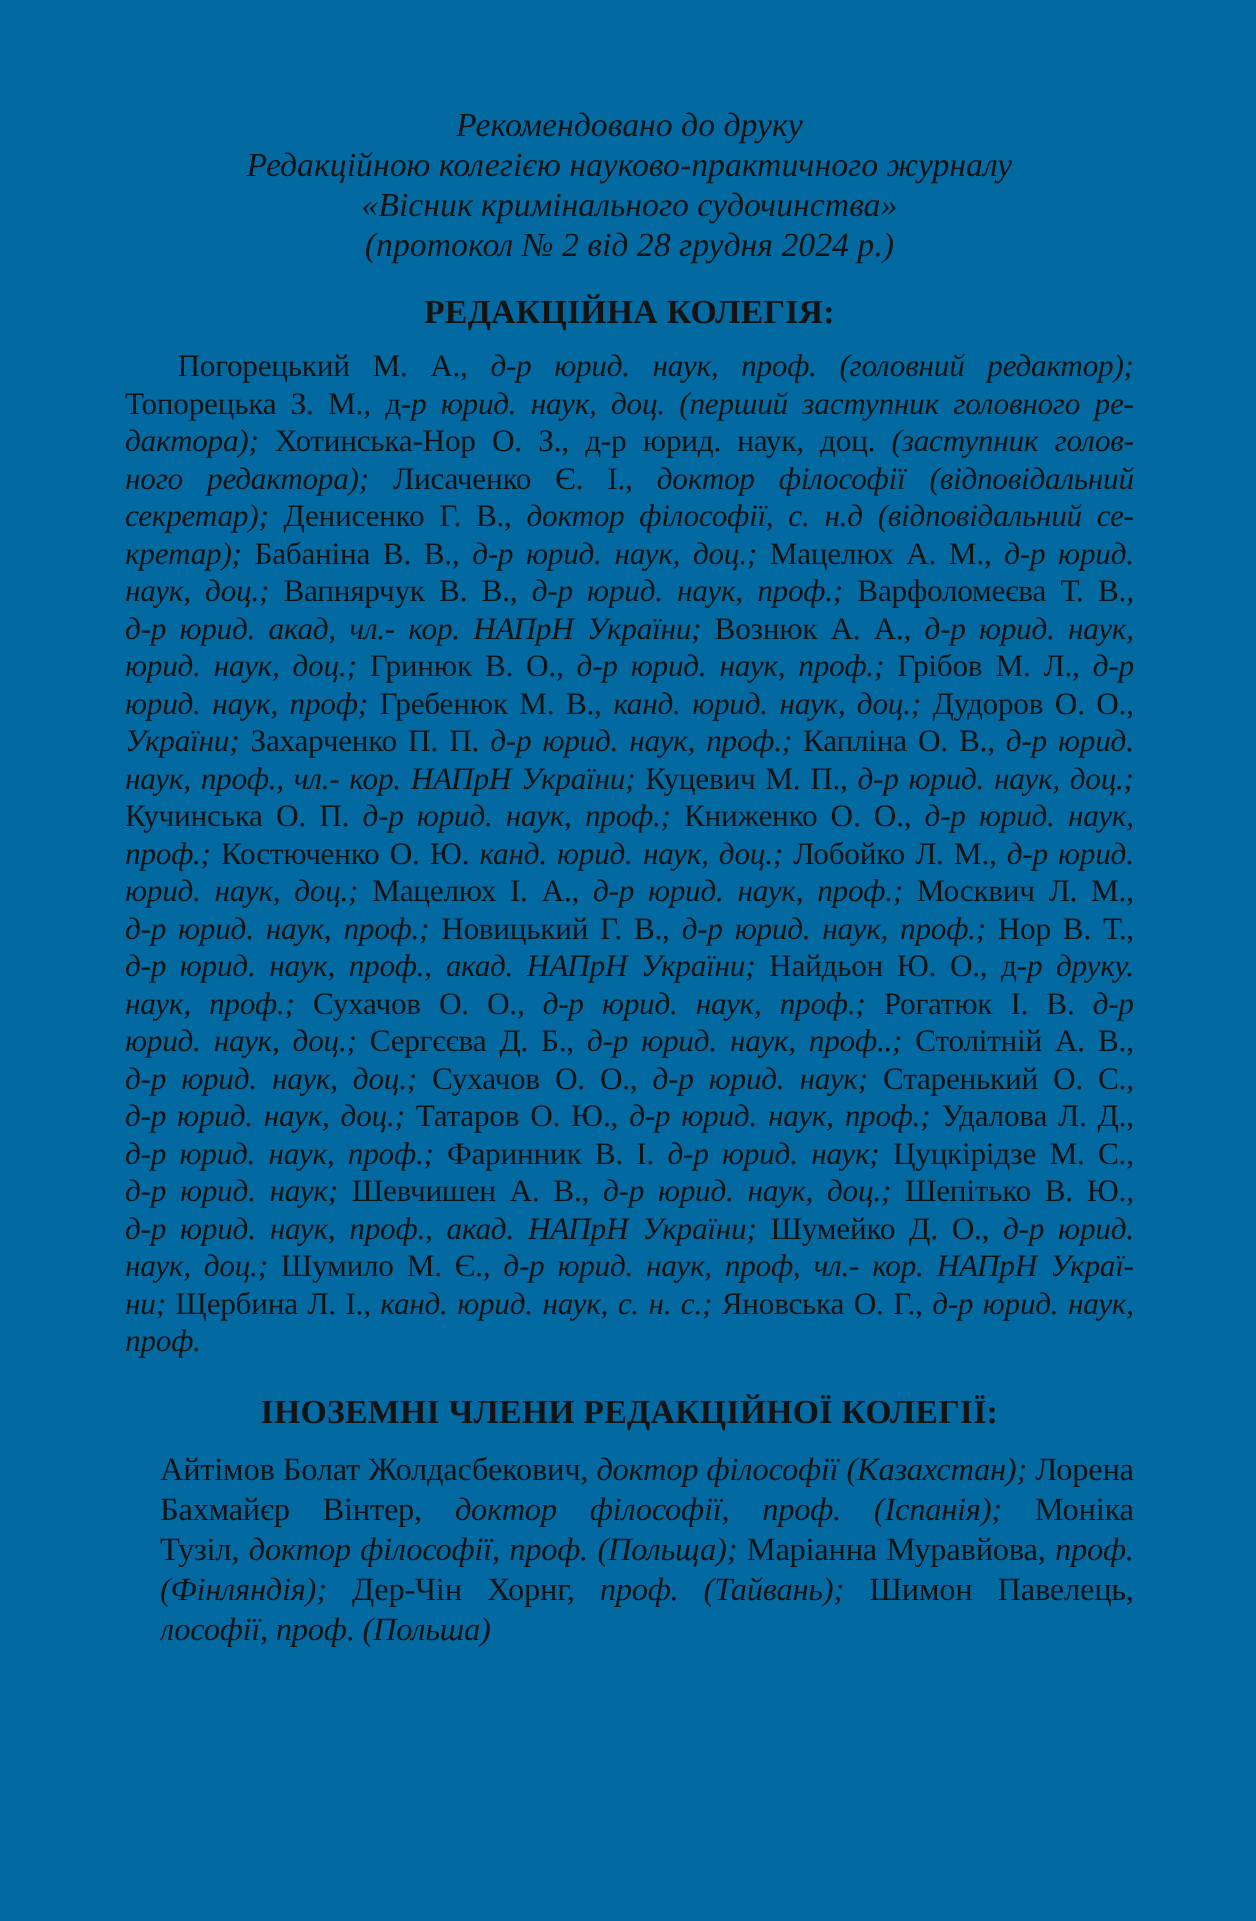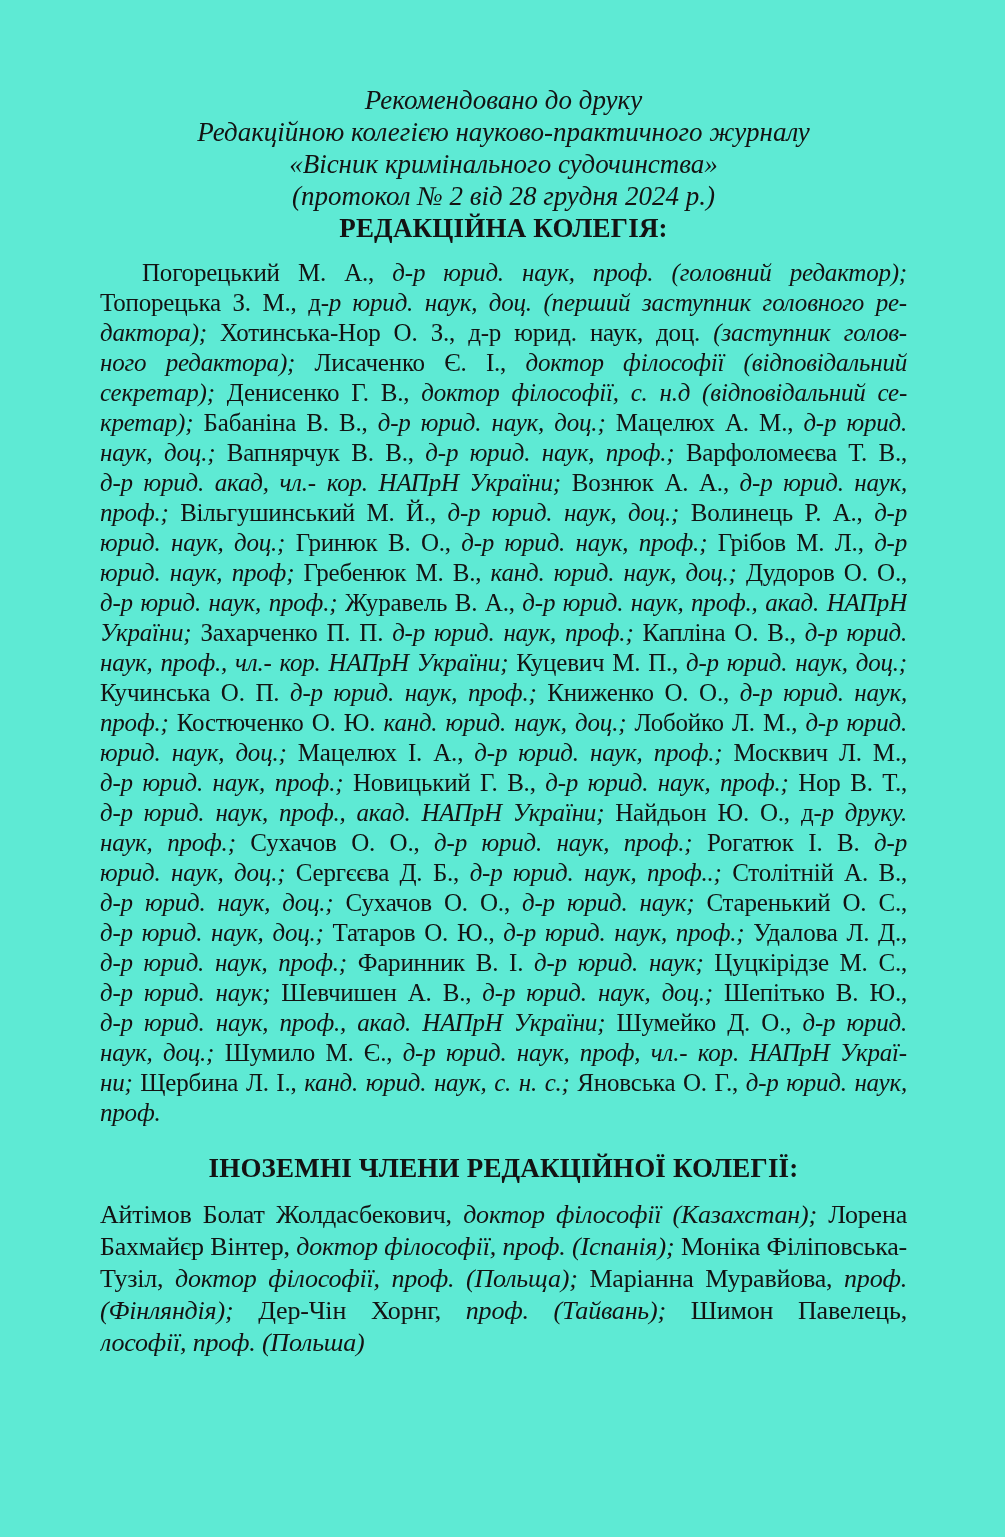--- a/index.html
+++ b/index.html
@@ -1,20 +1,20 @@
 <!DOCTYPE html>
 <html lang="uk"><head>
 <meta charset="utf-8">
 <style>
   html, body { margin: 0; padding: 0; background: #ffffff; }
   .page {
     position: relative;
     width: 1005px;
     height: 1537px;
-    background: #5eead4;
+    background: #0369a1;
     color: #131313;
     font-family: "Liberation Serif", "DejaVu Serif", serif;
     overflow: hidden;
   }
   .content {
     padding: 0 98px 0 100px;
   }
   
   .approval {
     padding-top: 84px;
@@ -25,35 +25,35 @@
   }
   .approval .aline { white-space: nowrap; }
   
   .section-heading {
     text-align: center;
     font-weight: bold;
     font-size: 27px;
     line-height: 32px;
     letter-spacing: 0.2px;
   }
-  .heading-board   { }
+  .heading-board   { margin-top: 21px; }
   .heading-foreign { margin-top: 24px; }
   
   .para { text-align: justify; }
   .para .line {
     text-align: justify;
     text-align-last: justify;
     height: 30px;
     line-height: 30px;
     overflow: hidden;
     letter-spacing: -0.2px;
   }
   .board-para   { margin-top: 14px; font-size: 25px; }
   .foreign-para { margin-top: 15px; font-size: 26px; }
-  .foreign-para .line { height: 32px; line-height: 32px; }
+  .foreign-para .line { height: 32px; line-height: 32px; margin-left: 28px; }
   .para .line.first { text-indent: 42px; }
   .para .line.last  { text-align-last: left; }
   .b { font-weight: normal; }
   .i { font-style: italic; }
   .n { font-style: normal; font-weight: normal; }
 </style>
 </head>
 <body>
 
 <div class="page">
@@ -70,24 +70,22 @@
 
     <div class="para board-para">
         <div class="line first"><span class="b">Погорецький М. А.,</span><span class="i"> д-р юрид. наук, проф. (головний редактор);</span></div>
         <div class="line"><span class="b">Топорецька З. М.,</span><span class="n"> д-</span><span class="i">р юрид. наук, доц. (перший заступник головного ре-</span></div>
         <div class="line"><span class="i">дактора); </span><span class="b">Хотинська-Нор О. З.,</span><span class="n"> д-р юрид. наук, доц. </span><span class="i">(заступник голов-</span></div>
         <div class="line"><span class="i">ного редактора); </span><span class="b">Лисаченко Є. І.,</span><span class="i"> доктор філософії (відповідальний</span></div>
         <div class="line"><span class="i">секретар); </span><span class="b">Денисенко Г. В.,</span><span class="i"> доктор філософії, с. н.д (відповідальний се-</span></div>
         <div class="line"><span class="i">кретар); </span><span class="b">Бабаніна В. В.,</span><span class="i"> д-р юрид. наук, доц.; </span><span class="b">Мацелюх А. М.,</span><span class="i"> д-р юрид.</span></div>
         <div class="line"><span class="i">наук, доц.; </span><span class="b">Вапнярчук В. В.,</span><span class="i"> д-р юрид. наук, проф.; </span><span class="b">Варфоломеєва Т. В.,</span></div>
         <div class="line"><span class="i">д-р юрид. акад, чл.- кор. НАПрН України; </span><span class="b">Вознюк А. А.,</span><span class="i"> д-р юрид. наук,</span></div>
-        <div class="line"><span class="i">проф.; </span><span class="b">Вільгушинський М. Й.,</span><span class="i"> д-р юрид. наук, доц.; </span><span class="b">Волинець Р. А.,</span><span class="i"> д-р</span></div>
         <div class="line"><span class="i">юрид. наук, доц.; </span><span class="b">Гринюк В. О.,</span><span class="i"> д-р юрид. наук, проф.; </span><span class="b">Грібов М. Л.,</span><span class="i"> д-р</span></div>
         <div class="line"><span class="i">юрид. наук, проф; </span><span class="b">Гребенюк М. В.,</span><span class="i"> канд. юрид. наук, доц.; </span><span class="b">Дудоров О. О.,</span></div>
-        <div class="line"><span class="i">д-р юрид. наук, проф.; </span><span class="b">Журавель В. А.,</span><span class="i"> д-р юрид. наук, проф., акад. НАПрН</span></div>
         <div class="line"><span class="i">України; </span><span class="b">Захарченко П. П.</span><span class="i"> д-р юрид. наук, проф.; </span><span class="b">Капліна О. В.,</span><span class="i"> д-р юрид.</span></div>
         <div class="line"><span class="i">наук, проф., чл.- кор. НАПрН України; </span><span class="b">Куцевич М. П.,</span><span class="i"> д-р юрид. наук, доц.;</span></div>
         <div class="line"><span class="b">Кучинська О. П.</span><span class="i"> д-р юрид. наук, проф.; </span><span class="b">Книженко О. О.,</span><span class="i"> д-р юрид. наук,</span></div>
         <div class="line"><span class="i">проф.; </span><span class="b">Костюченко О. Ю.</span><span class="i"> канд. юрид. наук, доц.; </span><span class="b">Лобойко Л. М.,</span><span class="i"> д-р юрид.</span></div>
         <div class="line"><span class="i">юрид. наук, доц.; </span><span class="b">Мацелюх І. А.,</span><span class="i"> д-р юрид. наук, проф.; </span><span class="b">Москвич Л. М.,</span></div>
         <div class="line"><span class="i">д-р юрид. наук, проф.; </span><span class="b">Новицький Г. В.,</span><span class="i"> д-р юрид. наук, проф.; </span><span class="b">Нор В. Т.,</span></div>
         <div class="line"><span class="i">д-р юрид. наук, проф., акад. НАПрН України; </span><span class="b">Найдьон Ю. О.,</span><span class="n"> д-</span><span class="i">р друку.</span></div>
         <div class="line"><span class="i">наук, проф.; </span><span class="b">Сухачов О. О.,</span><span class="i"> д-р юрид. наук, проф.; </span><span class="b">Рогатюк І. В.</span><span class="i"> д-р</span></div>
         <div class="line"><span class="i">юрид. наук, доц.; </span><span class="b">Сергєєва Д. Б.,</span><span class="i"> д-р юрид. наук, проф..; </span><span class="b">Столітній А. В.,</span></div>
         <div class="line"><span class="i">д-р юрид. наук, доц.; </span><span class="b">Сухачов О. О.,</span><span class="i"> д-р юрид. наук; </span><span class="b">Старенький О. С.,</span></div>

